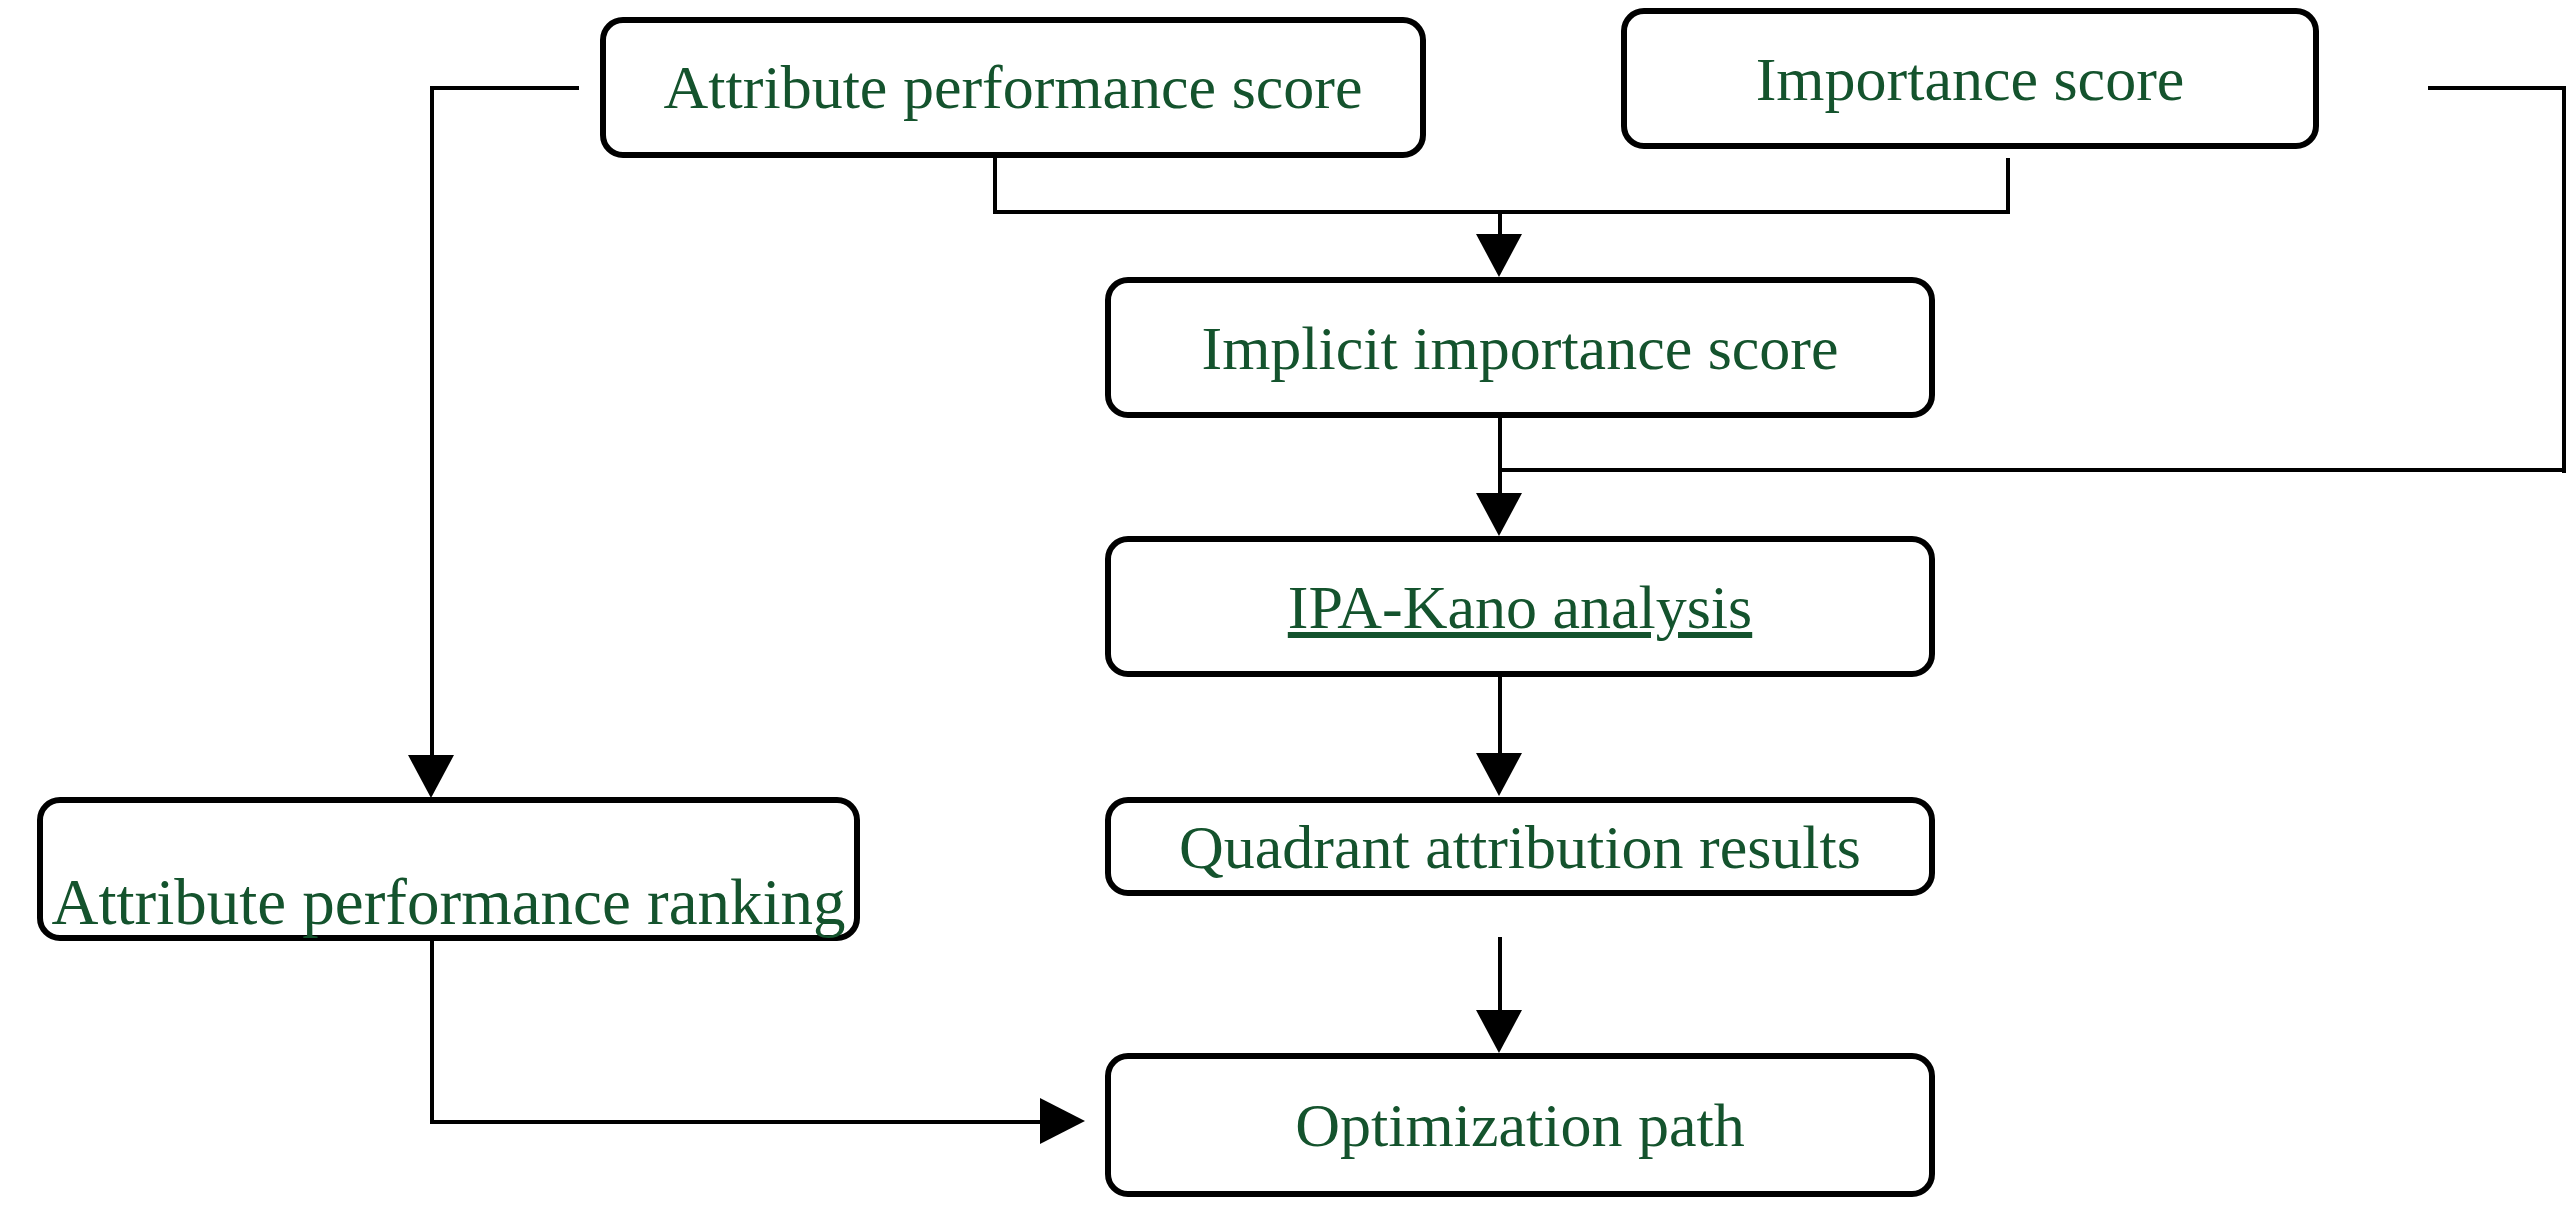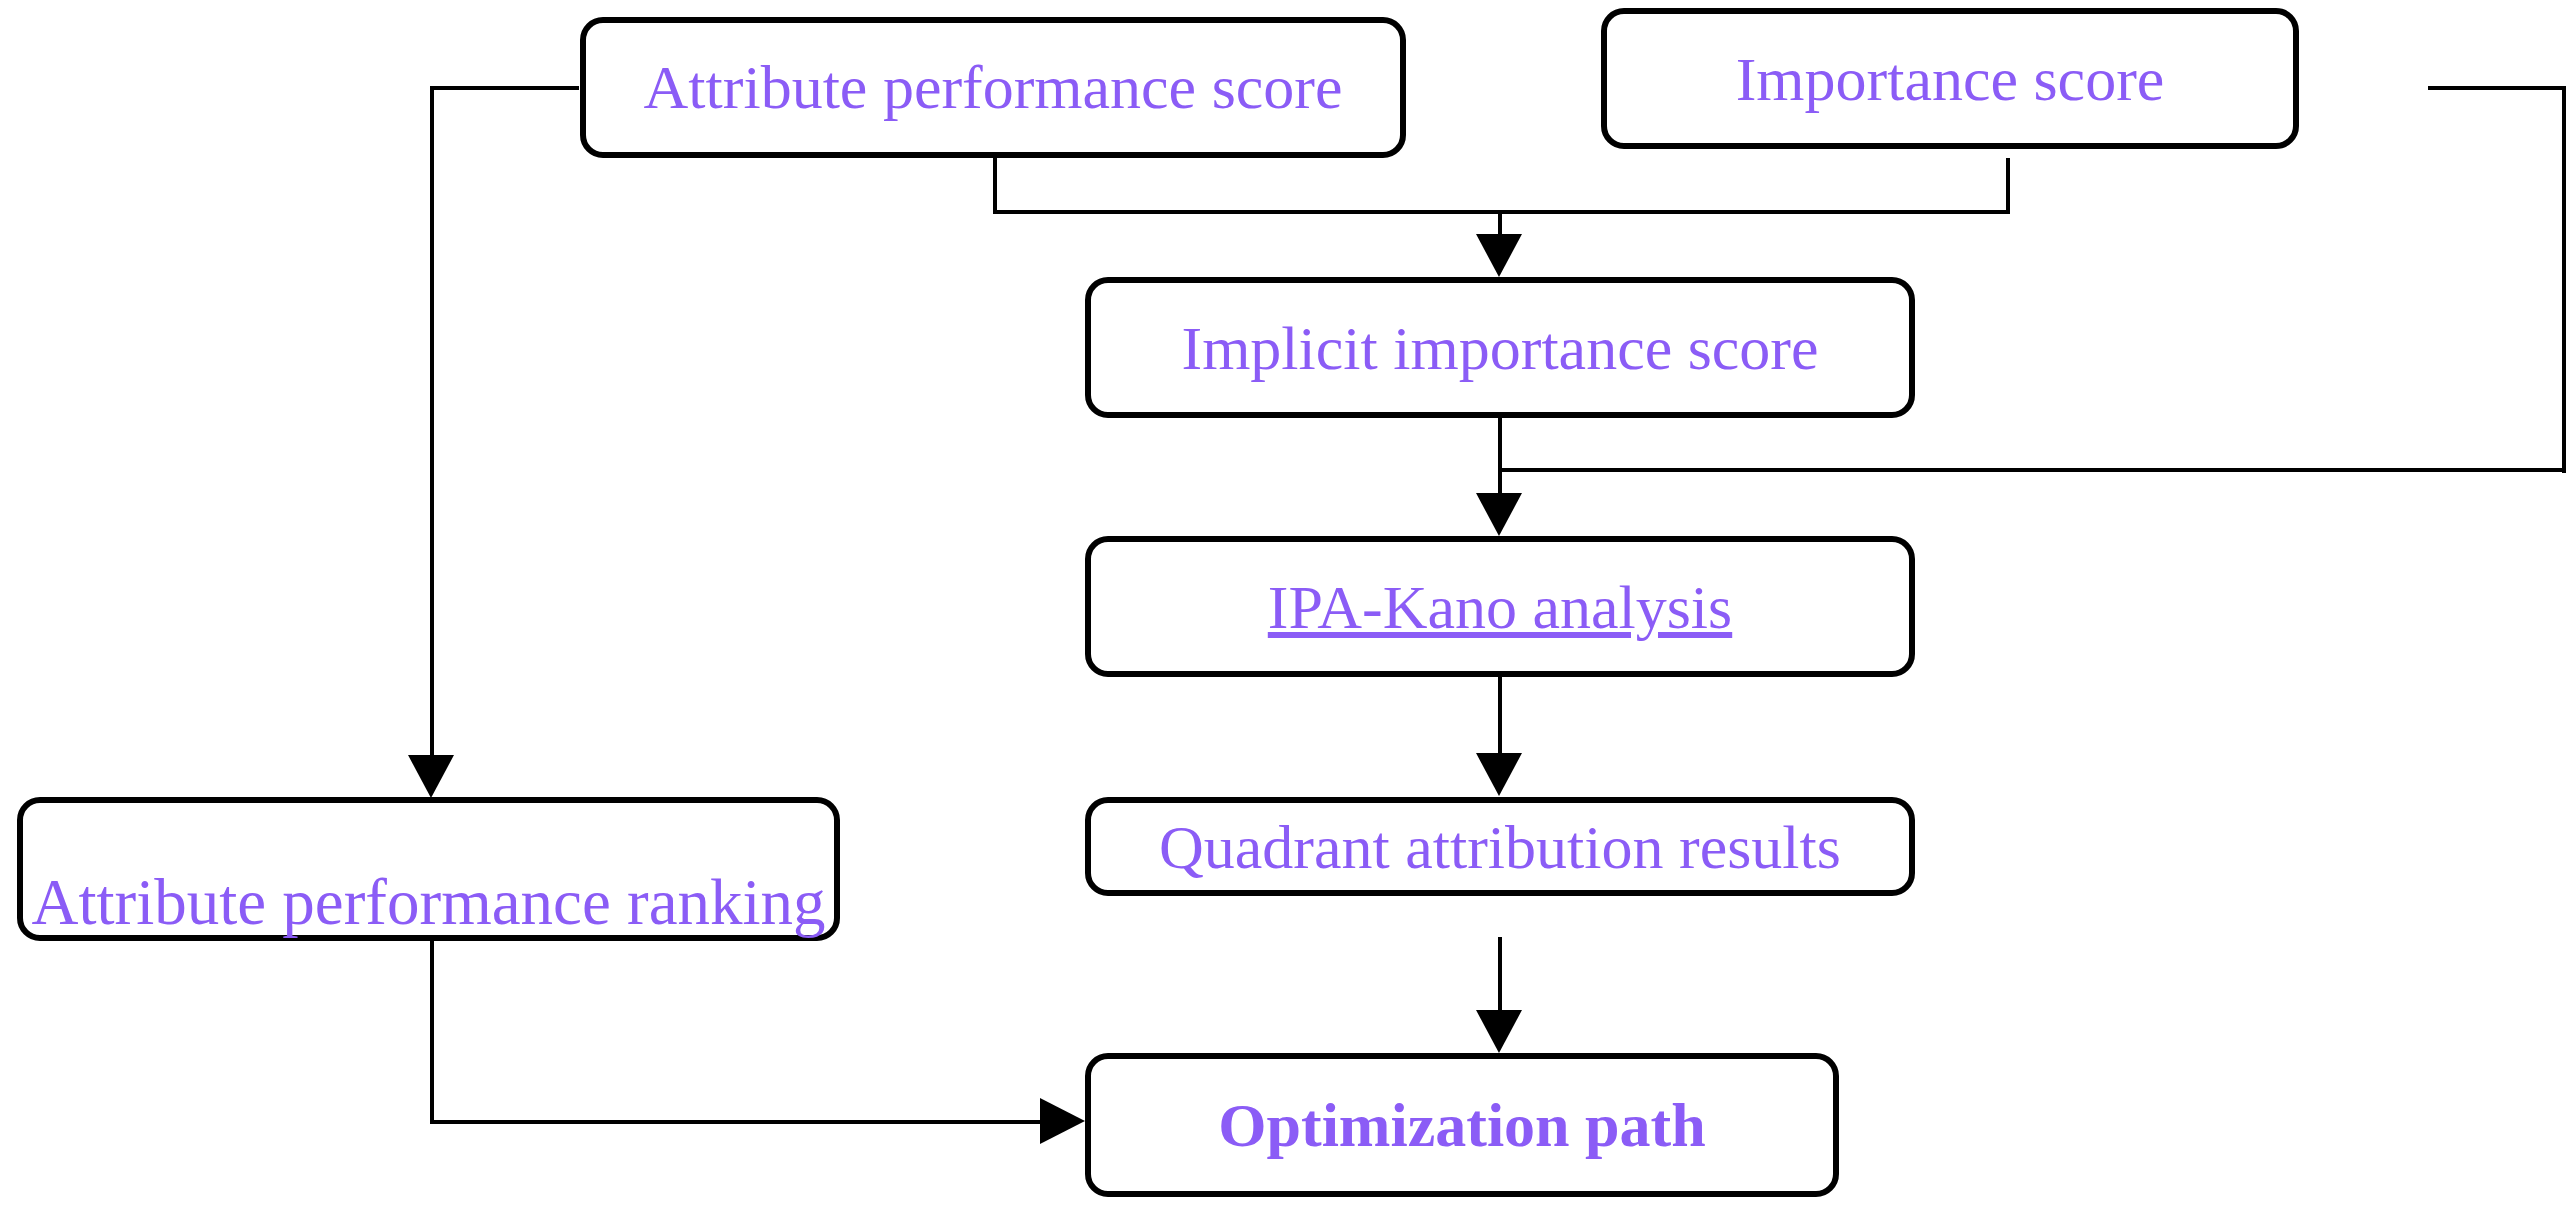--- a/index.html
+++ b/index.html
@@ -14,24 +14,25 @@
     position:absolute;
     box-sizing:border-box;
     border:6px solid #000000;
     border-radius:23px;
     background:#ffffff;
     display:flex;
     align-items:center;
     justify-content:center;
     font-family:"Liberation Serif","DejaVu Serif",serif;
     font-size:62px;
-    color:#8b5cf6;
+    color:#14532d;
     text-align:center;
     line-height:1;
     white-space:nowrap;
+    margin-left:20px;
   }
   .seg{
     position:absolute;
     background:#000000;
   }
   .arrow-down{
     position:absolute;
     width:0;height:0;
     border-left:23.5px solid transparent;
     border-right:23.5px solid transparent;
@@ -63,21 +64,21 @@
   </div>
 
   <div class="node" style="left:1085px; top:536px; width:830px; height:141px;text-decoration:underline;">
     <span>IPA-Kano analysis</span>
   </div>
 
   <div class="node" style="left:1085px; top:797px; width:830px; height:99px;">
     <span>Quadrant attribution results</span>
   </div>
 
-  <div class="node" style="left:1085px; top:1053px; width:754px; height:144px;font-weight:bold;">
+  <div class="node" style="left:1085px; top:1053px; width:830px; height:144px;">
     <span>Optimization path</span>
   </div>
 
   <div class="node" style="left:17px; top:797px; width:823px; height:144px; font-size:65px;align-items:flex-end;">
     <span>Attribute performance ranking</span>
   </div>
 
   <div class="seg" style="left:430px; top:86px; width:149px; height:3.8px;"></div>
   <div class="seg" style="left:430px; top:86px; width:3.8px; height:670px;"></div>
   <div class="arrow-down" style="left:408px; top:755px;"></div>

